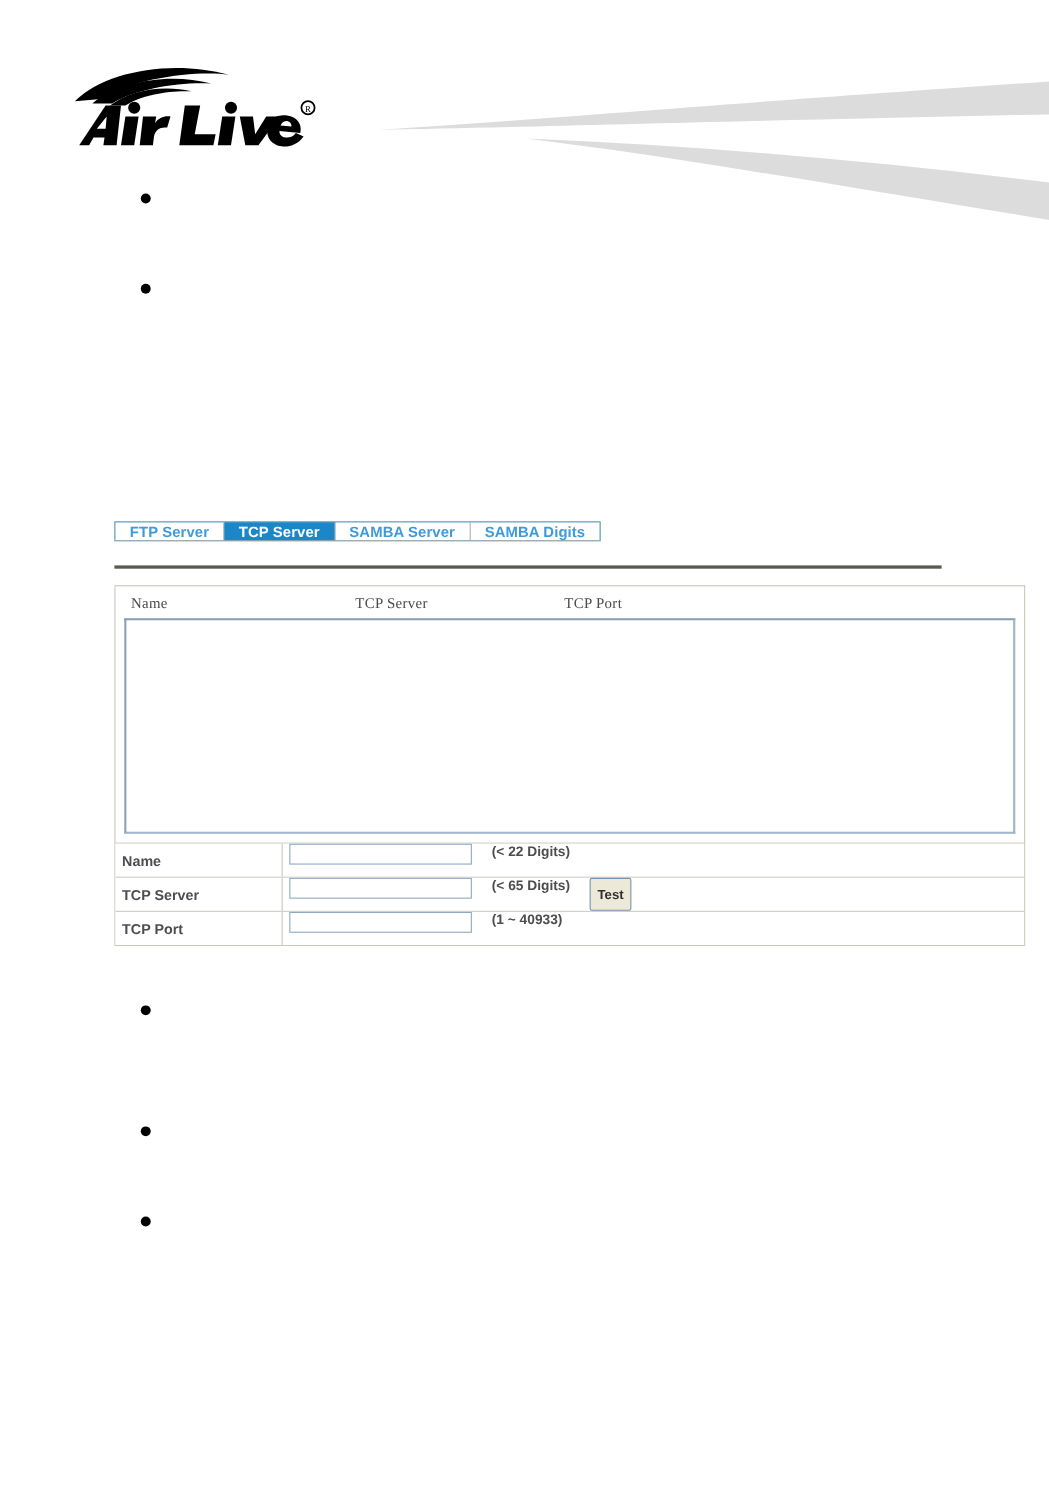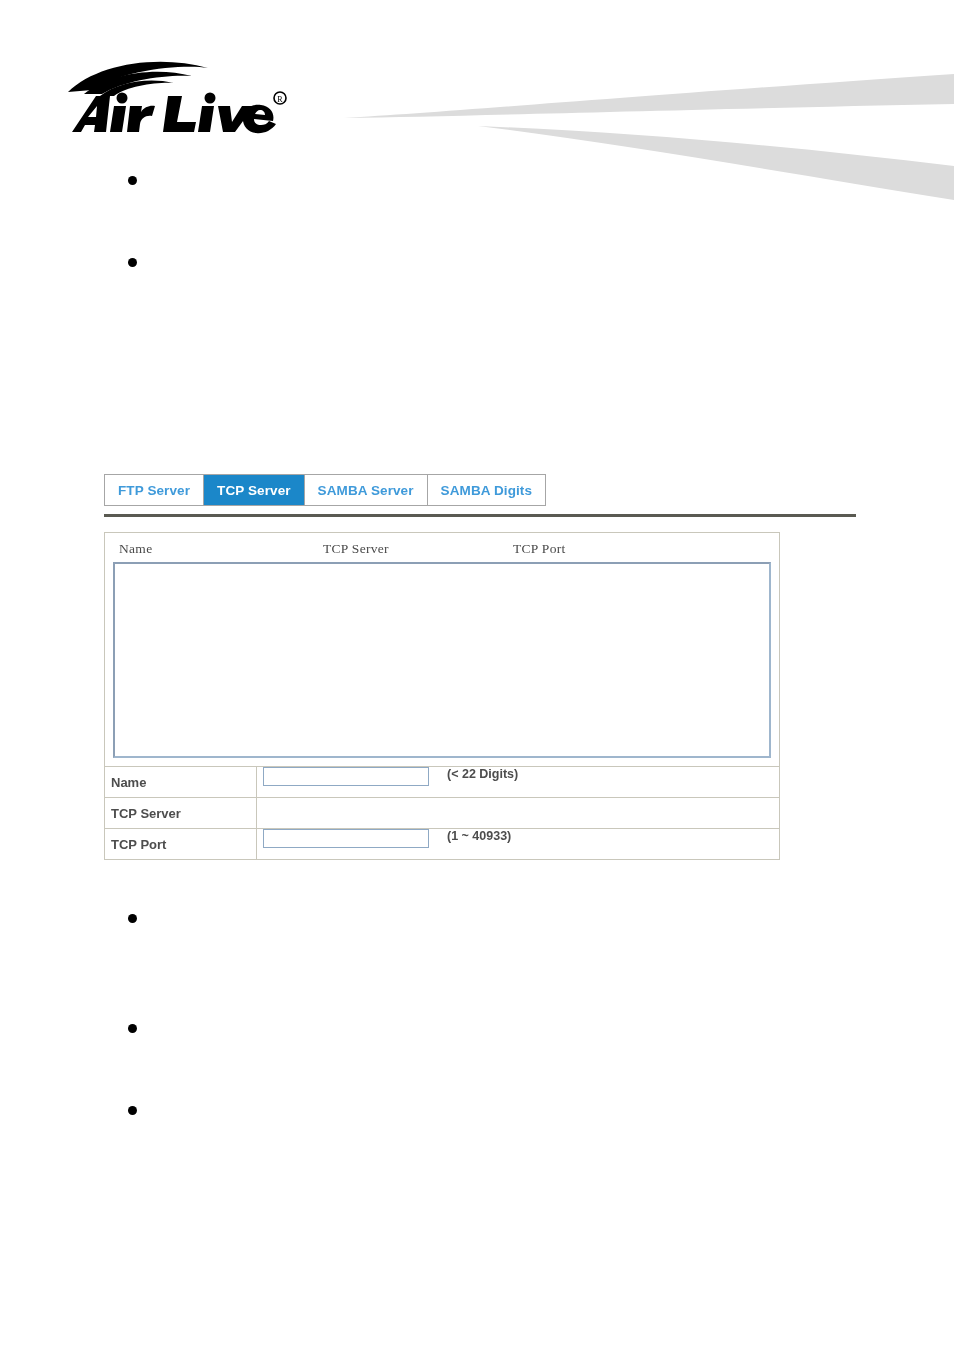--- a/index.html
+++ b/index.html
@@ -58,21 +58,21 @@
     white-space: pre;
   }
 
   
   #tab-bar {
     position: absolute;
     left: 104px;
     top: 474px;
     display: flex;
     align-items: stretch;
-    height: 32px;
+    height: 18px;
     border: 1px solid #a6a6a6;
     background: #0ea5e9;
     box-sizing: border-box;
   }
   .tab-item {
     display: flex;
     align-items: center;
     justify-content: center;
     padding: 0 13px;
     font-size: 13.5px;
@@ -98,21 +98,21 @@
     width: 752px;
     height: 3px;
     background: #5a5a52;
   }
 
   
   #settings-panel {
     position: absolute;
     left: 104px;
     top: 532px;
-    width: 676px;
+    width: 828px;
     border: 1px solid #c9c7bb;
     background: #ffffff;
     box-sizing: border-box;
   }
 
   #list-section {
     padding: 6px 8px 8px 8px;
     border-bottom: 1px solid #c9c7bb;
   }
   #list-header {
@@ -278,20 +278,25 @@
   <div class="form-row">
     <div class="form-label">Name</div>
     <div class="form-control">
       <input class="text-input" type="text" placeholder="" style="">
       <span class="hint-text">(&lt; 22 Digits)</span>
     </div>
   </div>
 
   <div class="form-row">
     <div class="form-label">TCP Server</div>
+    <div class="form-control">
+      <input class="text-input" type="text" placeholder="" style="">
+      <span class="hint-text">(&lt; 65 Digits)</span>
+      <button class="test-button">Test</button>
+    </div>
   </div>
 
   <div class="form-row">
     <div class="form-label">TCP Port</div>
     <div class="form-control">
       <input class="text-input" type="text" placeholder="" style="">
       <span class="hint-text">(1 ~ 40933)</span>
     </div>
   </div>
 

